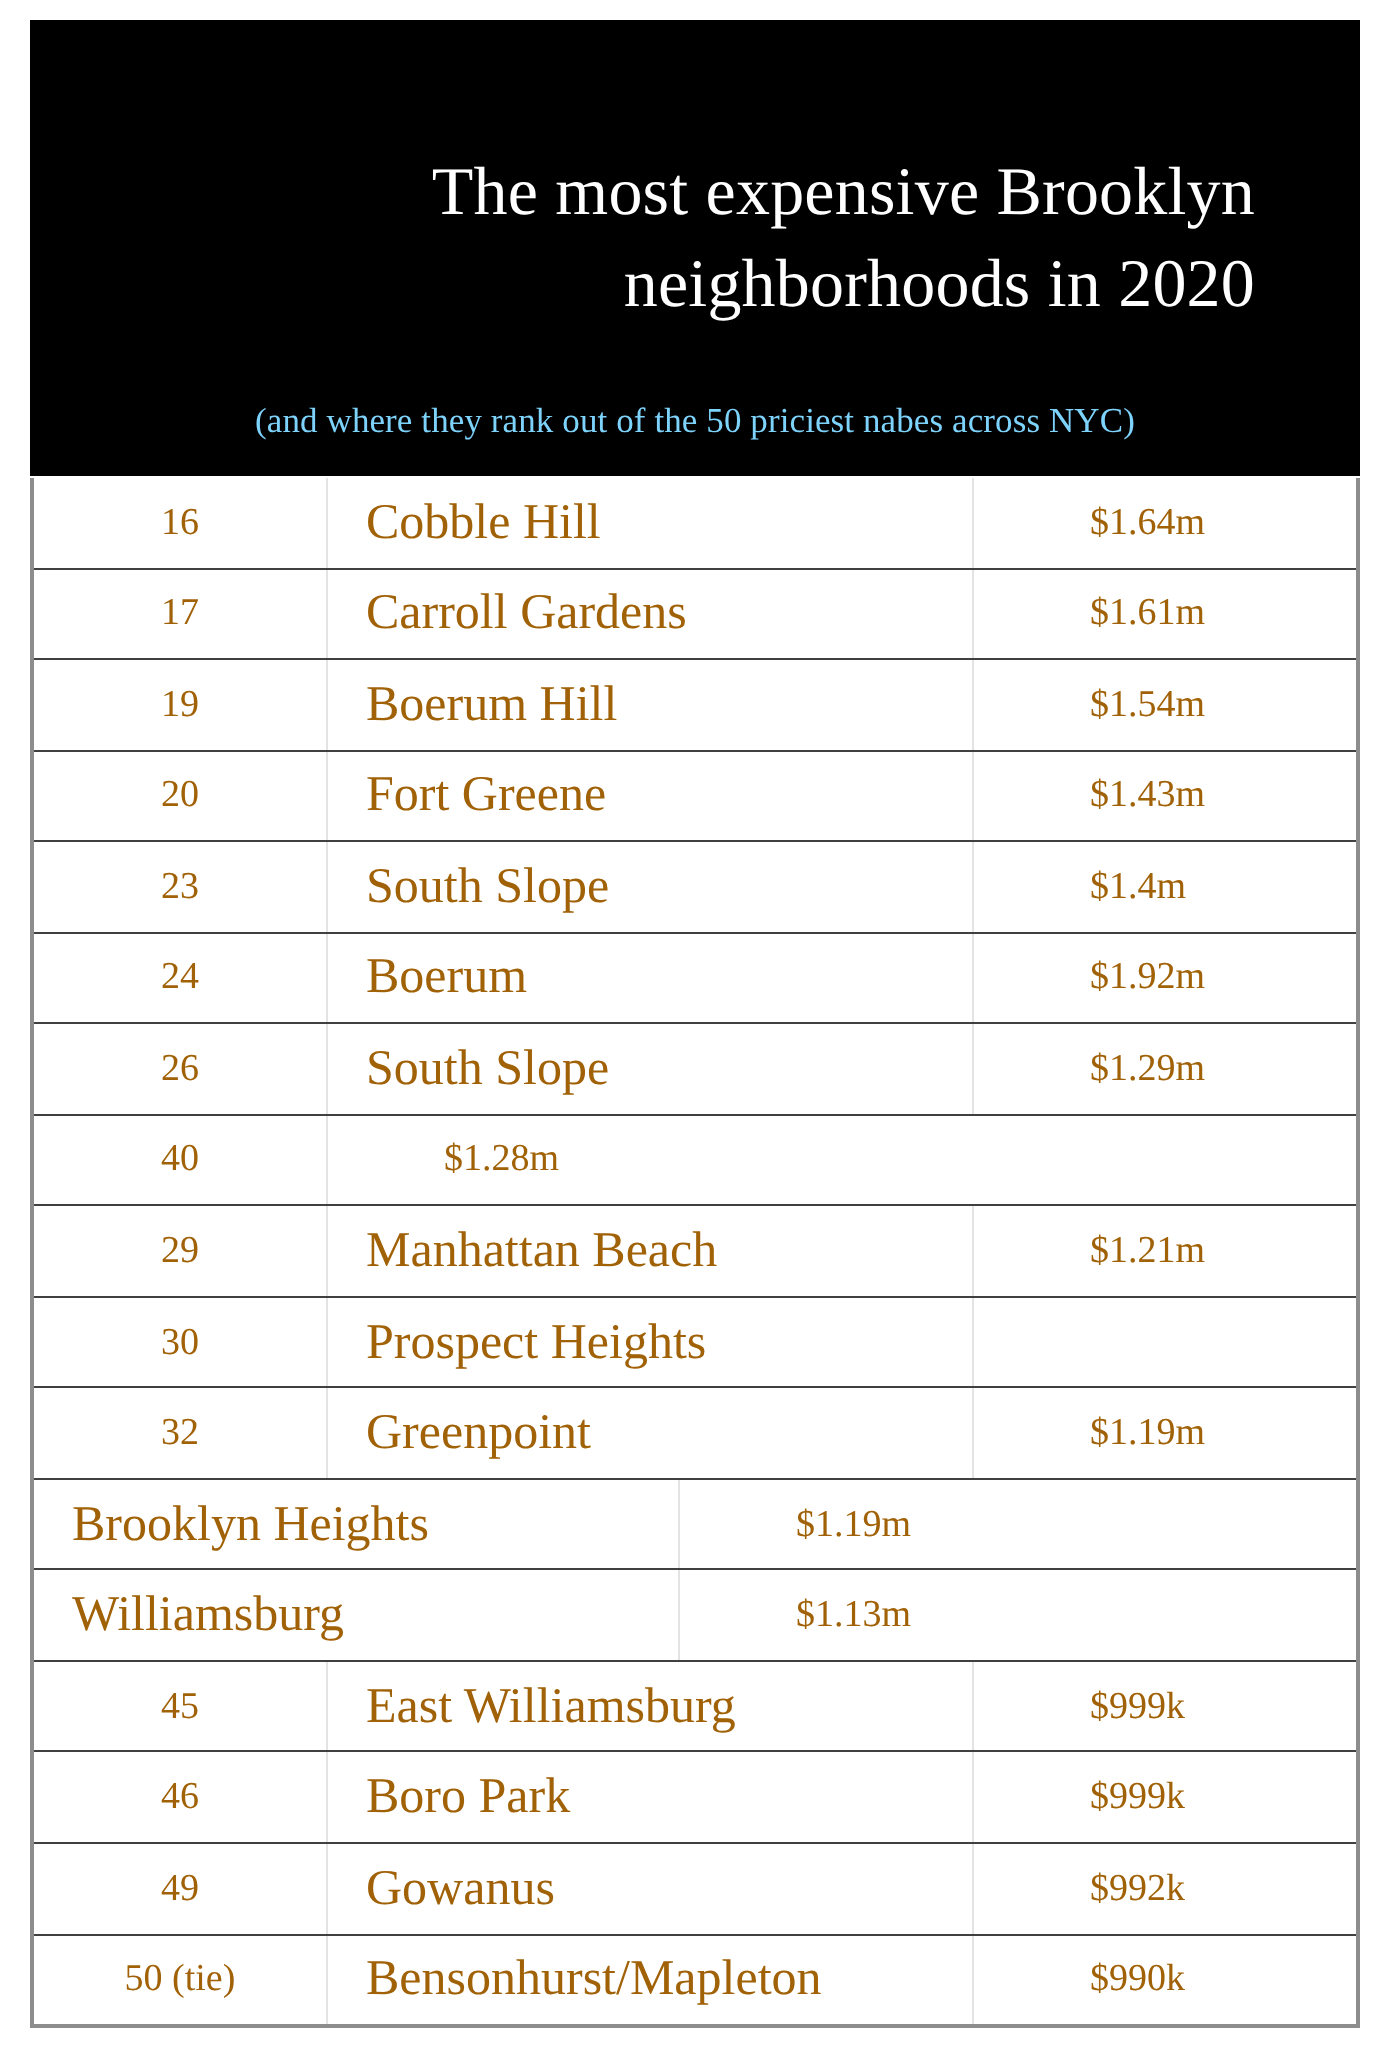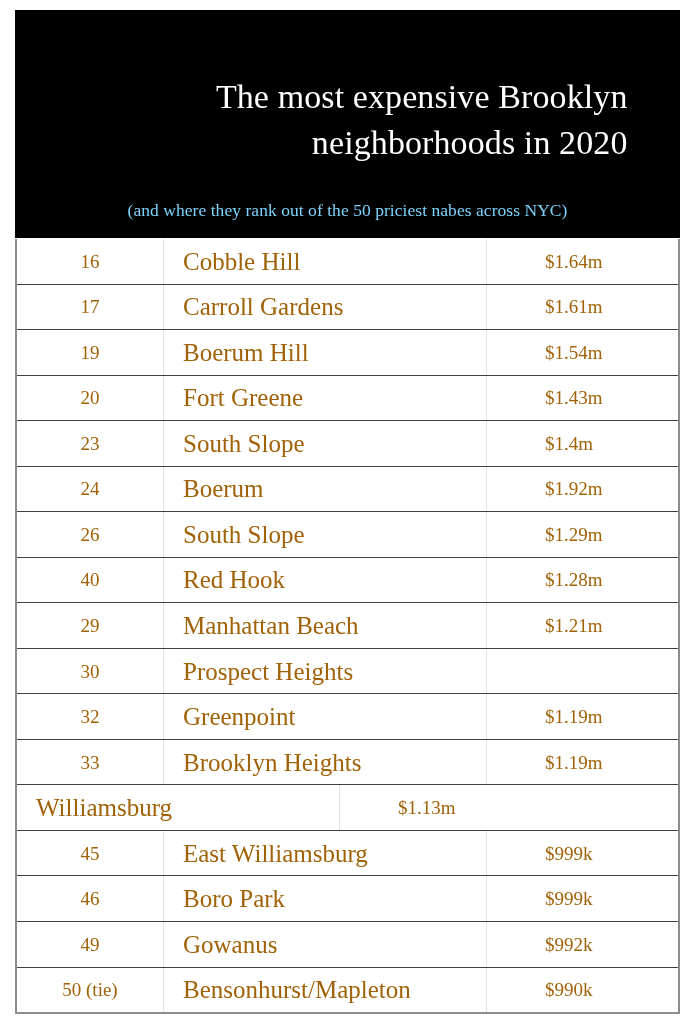--- a/index.html
+++ b/index.html
@@ -176,39 +176,37 @@
           <div class="cell cell-name">Boerum</div>
           <div class="cell cell-price">$1.92m</div>
         </div>
         <div class="table-row">
           <div class="cell cell-rank">26</div>
           <div class="cell cell-name">South Slope</div>
           <div class="cell cell-price">$1.29m</div>
         </div>
         <div class="table-row">
           <div class="cell cell-rank">40</div>
-          <div class="cell cell-name">Red Hook</div>
           <div class="cell cell-price">$1.28m</div>
         </div>
         <div class="table-row">
           <div class="cell cell-rank">29</div>
           <div class="cell cell-name">Manhattan Beach</div>
           <div class="cell cell-price">$1.21m</div>
         </div>
         <div class="table-row">
           <div class="cell cell-rank">30</div>
           <div class="cell cell-name">Prospect Heights</div>
         </div>
         <div class="table-row">
           <div class="cell cell-rank">32</div>
           <div class="cell cell-name">Greenpoint</div>
           <div class="cell cell-price">$1.19m</div>
         </div>
         <div class="table-row">
-          <div class="cell cell-rank">33</div>
           <div class="cell cell-name">Brooklyn Heights</div>
           <div class="cell cell-price">$1.19m</div>
         </div>
         <div class="table-row">
           <div class="cell cell-name">Williamsburg</div>
           <div class="cell cell-price">$1.13m</div>
         </div>
         <div class="table-row">
           <div class="cell cell-rank">45</div>
           <div class="cell cell-name">East Williamsburg</div>

